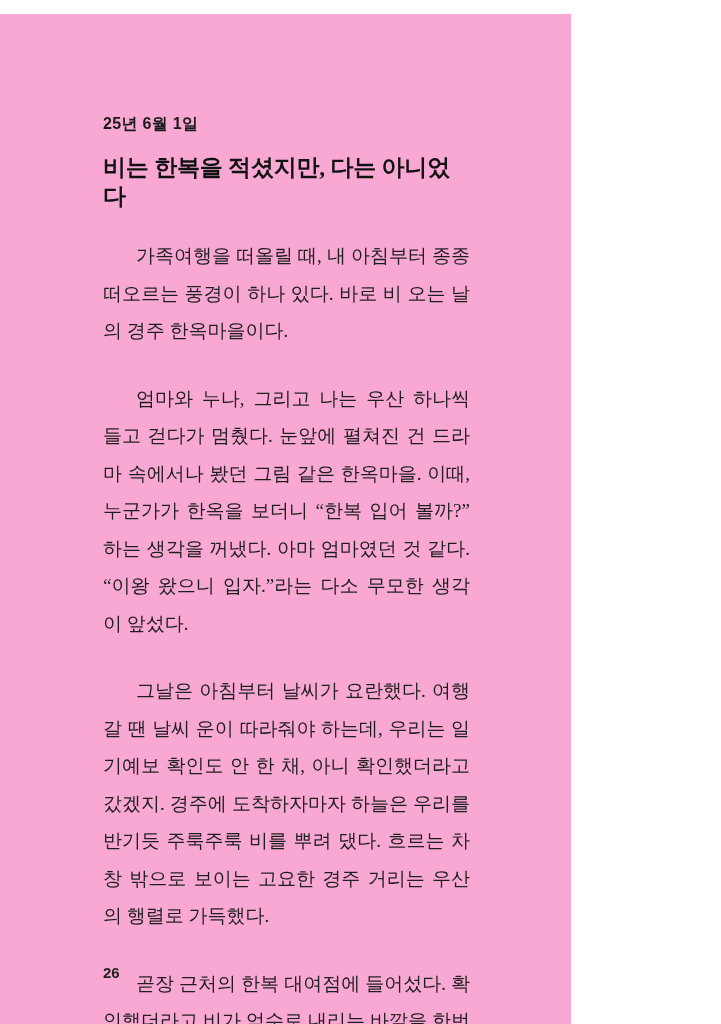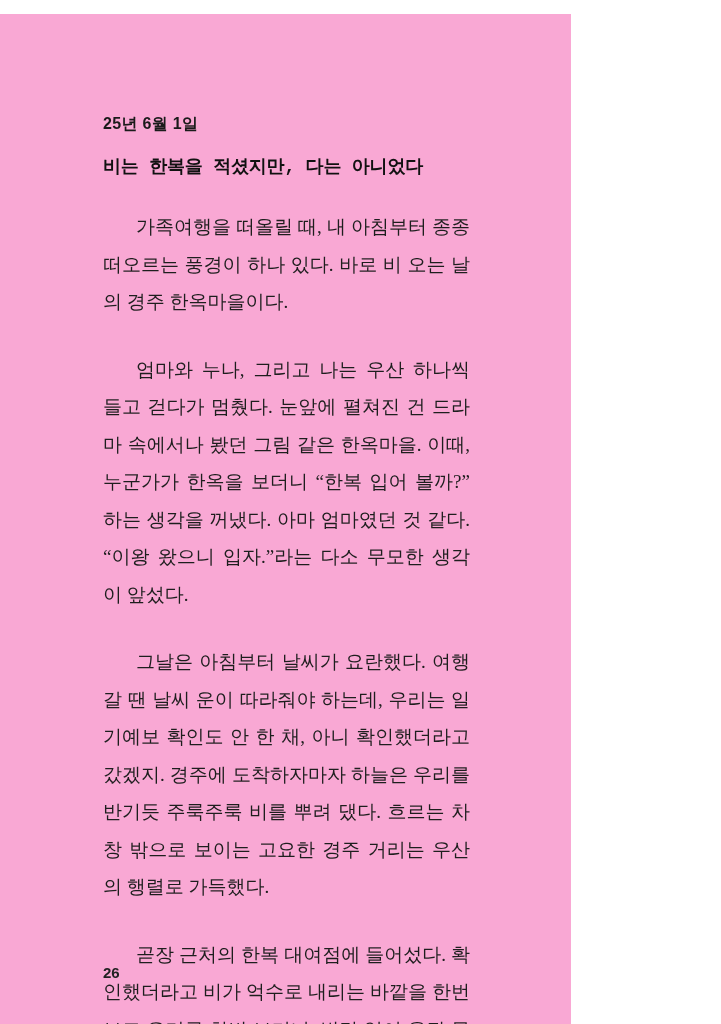--- a/index.html
+++ b/index.html
@@ -26,23 +26,23 @@
   .entry-date {
     font-family: "Liberation Sans", "DejaVu Sans", sans-serif;
     font-weight: 700;
     font-size: 16px;
     line-height: 20px;
     letter-spacing: 0.3px;
     margin: 0 0 19px 0;
     color: #1a1a1a;
   }
   .entry-title {
-    font-family: Liberation Mono, monospace;
+    font-family: Liberation Serif, serif;
     font-weight: 800;
-    font-size: 18px;
+    font-size: 23px;
     line-height: 29px;
     letter-spacing: -0.2px;
     margin: 0 0 26px 0;
     color: #111111;
   }
   .body-para {
     font-size: 19px;
     line-height: 37.5px;
     text-align: justify;
     text-indent: 33px;

